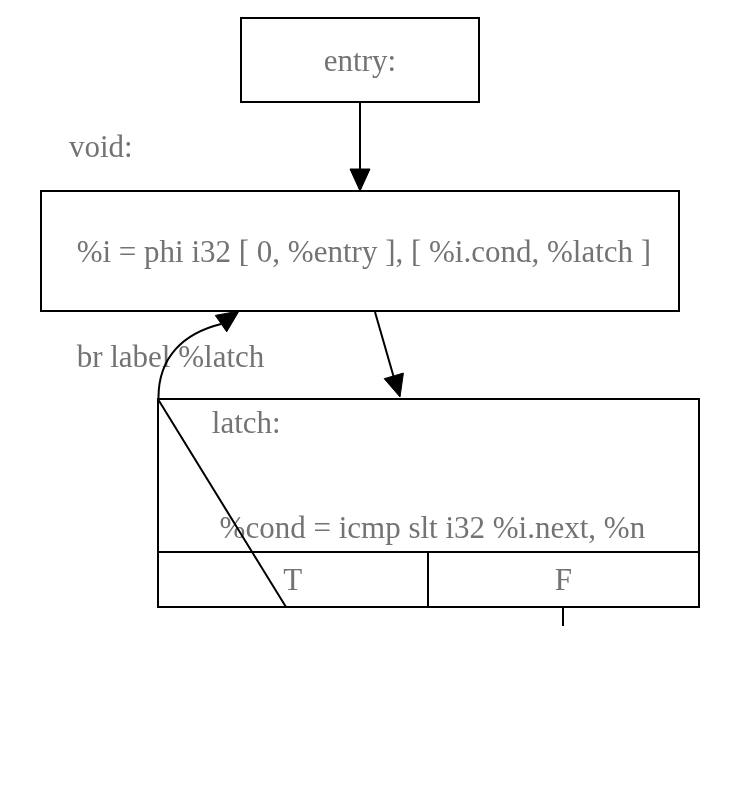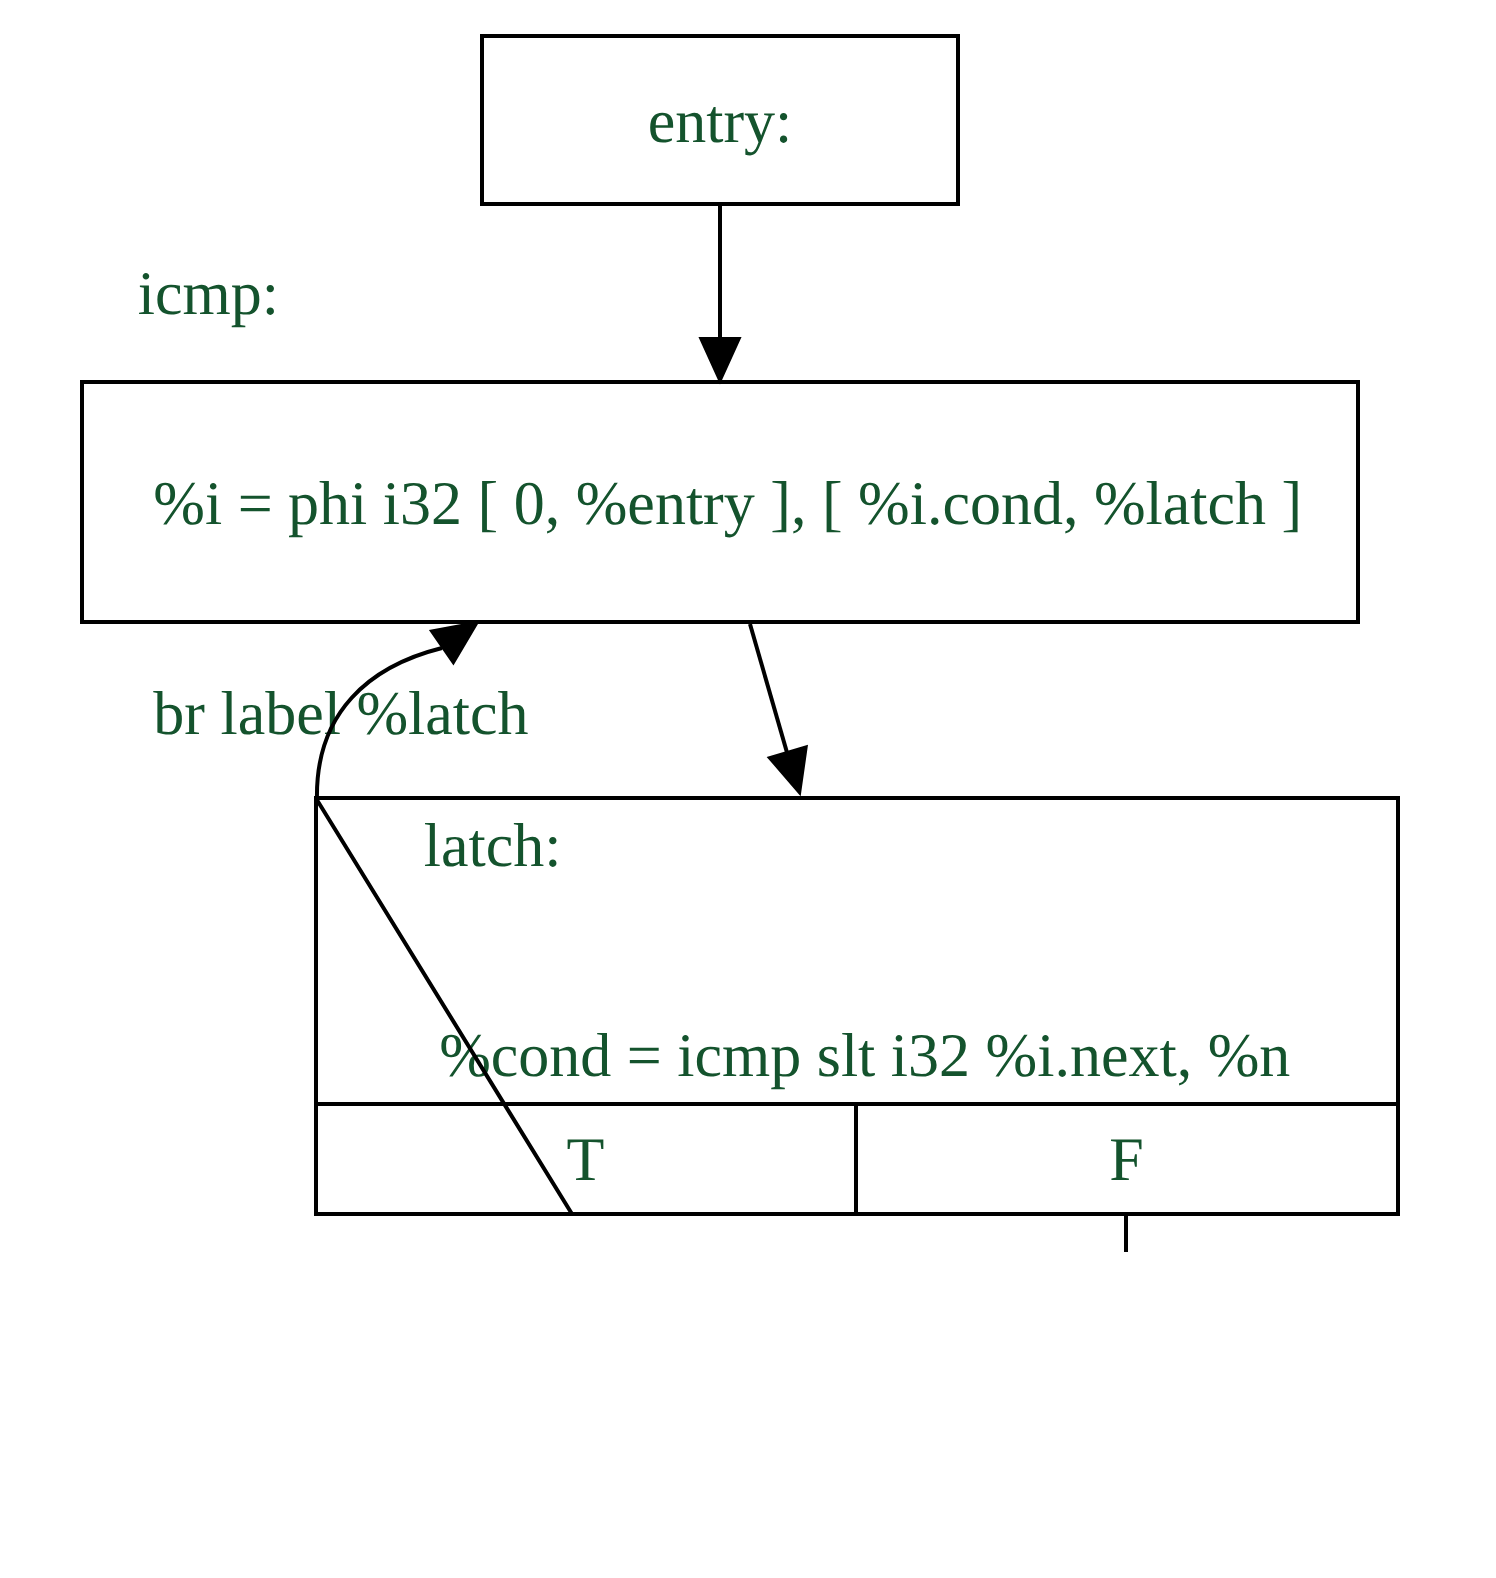--- a/index.html
+++ b/index.html
@@ -2,21 +2,21 @@
 <html><head>
 <meta charset="utf-8">
 <style>
   html, body { margin: 0; padding: 0; background: #ffffff; }
   .canvas {
     position: relative;
     width: 748px;
     height: 626px;
     background: #ffffff;
     font-family: "Liberation Serif", "DejaVu Serif", serif;
-    color: #14532d;
+    color: #737373;
     overflow: hidden;
   }
   .node {
     position: absolute;
     box-sizing: border-box;
     border: 2.5px solid #000000;
     background: #ffffff;
     display: flex;
     align-items: center;
     justify-content: center;
@@ -73,21 +73,21 @@
 <div class="canvas">
 
   <div class="node" style="left:240px; top:17px; width:240px; height:86px;">
     <div class="code">
       <div>entry:</div>
     </div>
   </div>
 
   <div class="node" style="left:40px; top:190px; width:640px; height:122px;">
     <div class="code">
-      <div>icmp:</div>
+      <div>void:</div>
       <div> %i = phi i32 [ 0, %entry ], [ %i.cond, %latch ]</div>
       <div> br label %latch</div>
     </div>
   </div>
 
   <div class="latch-node" style="left:157px; top:398px; width:543px; height:210px;">
     <div class="latch-main">
       <div class="code">
         <div>latch:</div>
         <div> %cond = icmp slt i32 %i.next, %n</div>

